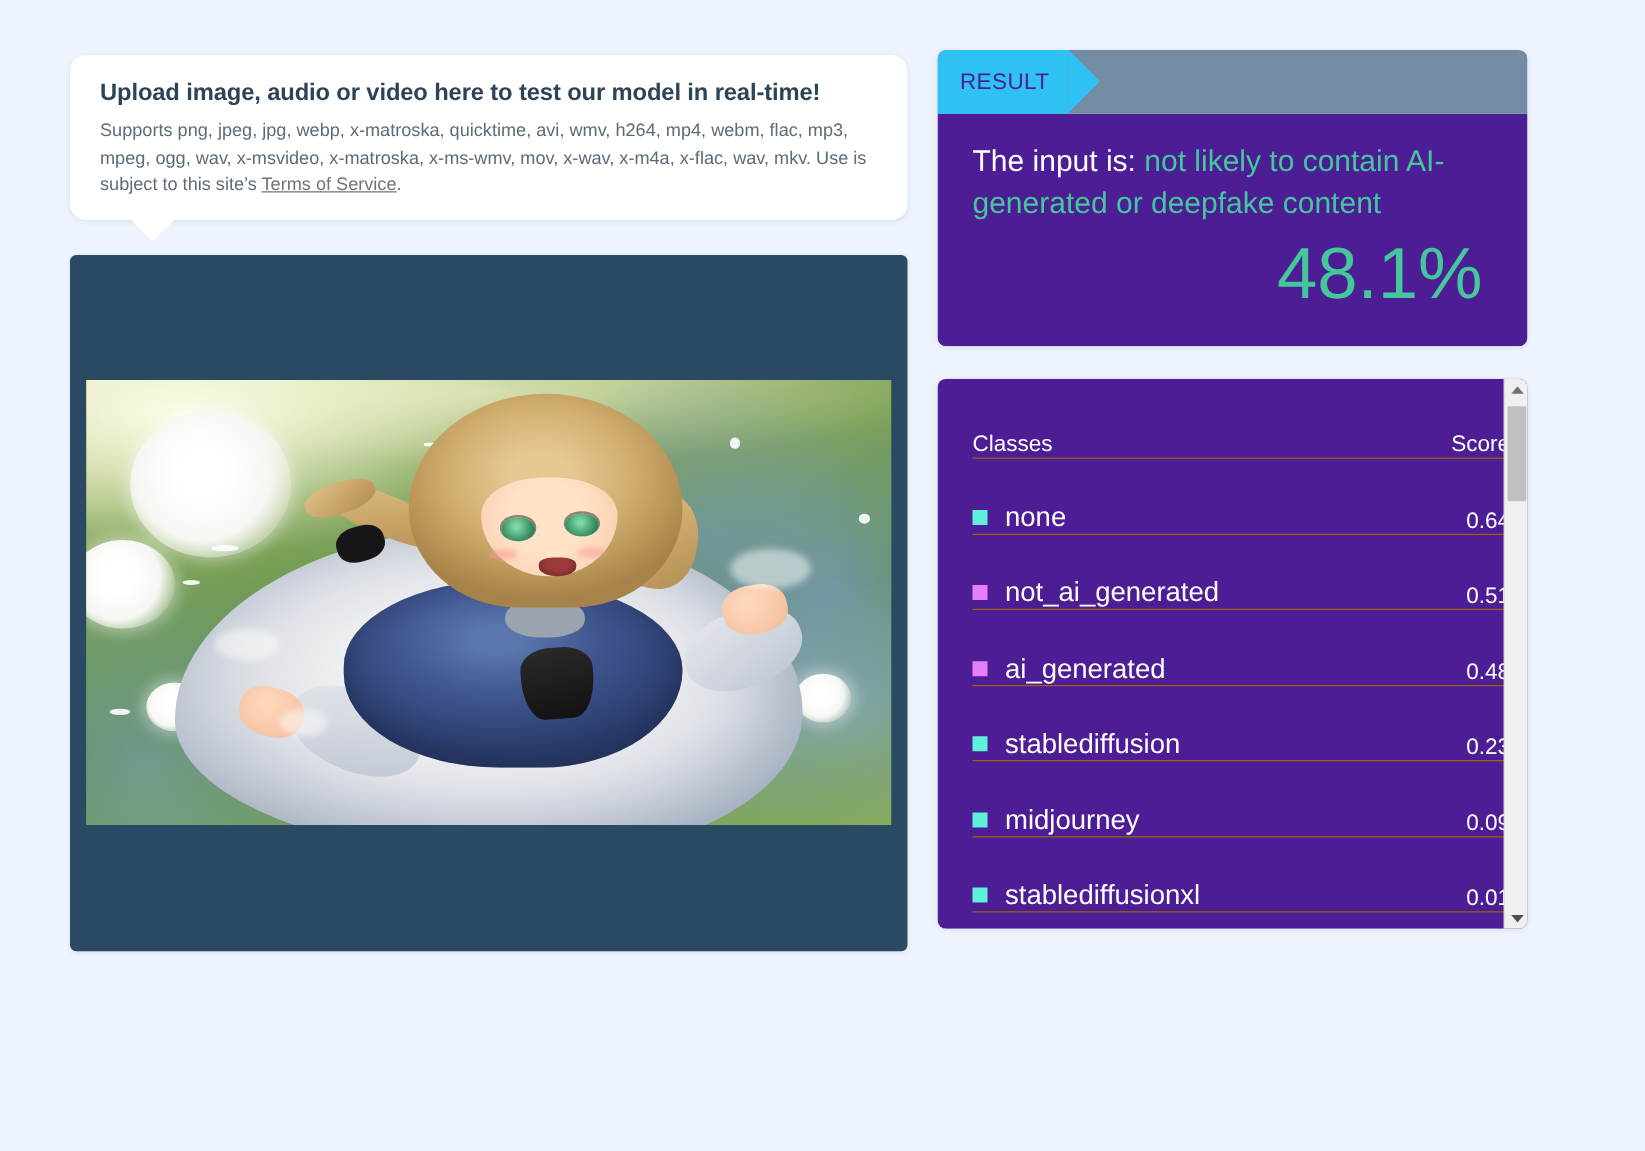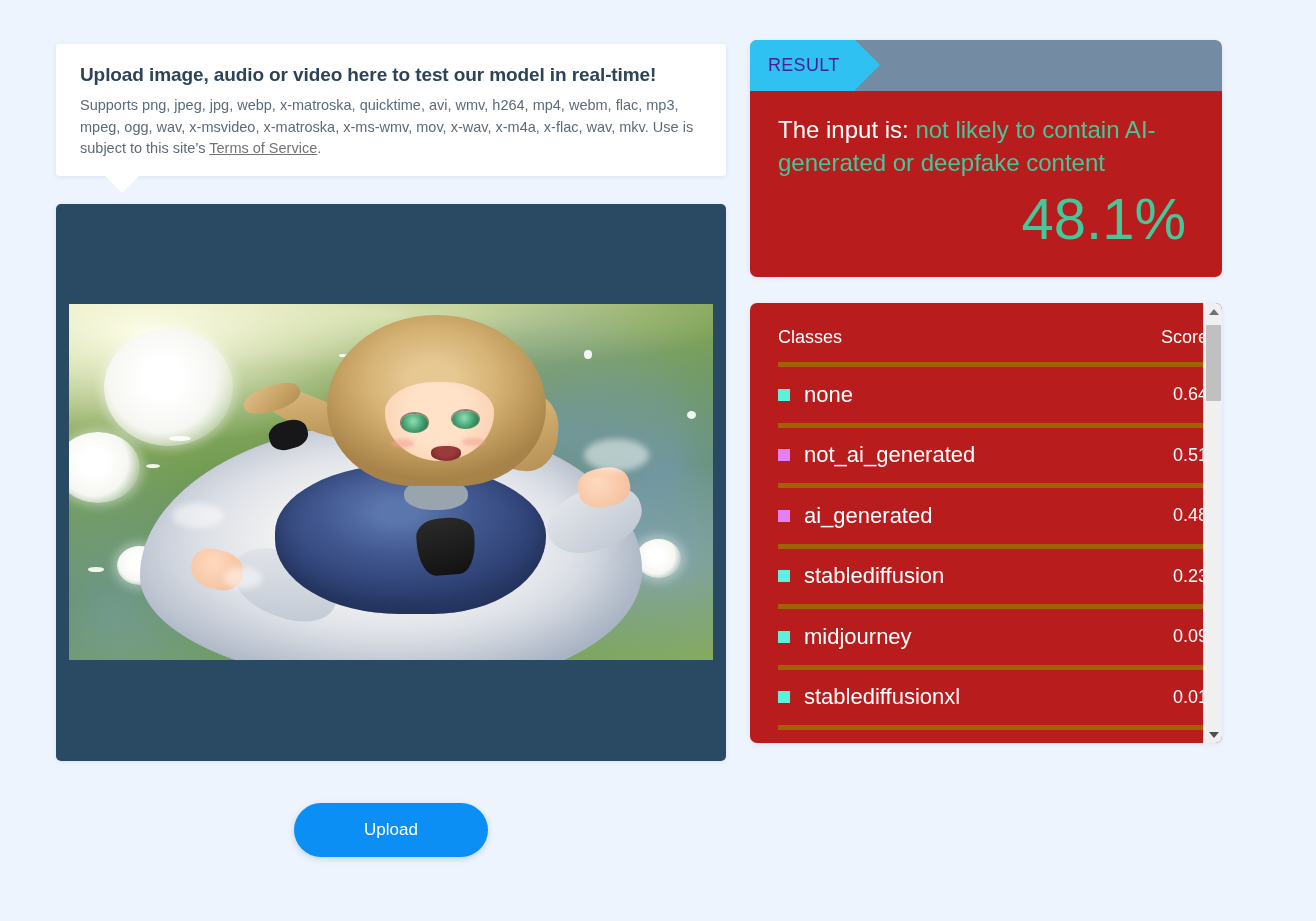--- a/index.html
+++ b/index.html
@@ -10,21 +10,21 @@
     overflow: hidden;
   }
   .page { position: relative; width: 1316px; height: 921px; }
 
   
   .left-col { position: absolute; left: 56px; top: 44px; width: 670px; }
 
   .info-card {
     position: relative;
     background: #ffffff;
-    border-radius: 3px;
+    border-radius: 13px;
     padding: 20px 22px 16px 24px;
     box-shadow: 0 1px 4px rgba(40,70,120,0.10);
   }
   .info-title {
     font-size: 19px;
     font-weight: bold;
     color: #2d4358;
     letter-spacing: -0.1px;
     margin-bottom: 9px;
   }
@@ -236,21 +236,21 @@
     width: 0; height: 0;
     border-top: 25.5px solid transparent;
     border-bottom: 25.5px solid transparent;
     border-left: 25px solid currentColor;
   }
   .tag-result { background: #2ec1f2; color: #2ec1f2; }
   .tag-result .tag-text { color: #4c1d95; }
   .tag-classes { background: #3fd8ab; color: #3fd8ab; }
   .tag-classes .tag-text { color: #ffffff; }
 
-  .panel-body { background: #b91c1c; }
+  .panel-body { background: #4c1d95; }
 
   .result-body { padding: 22px 36px 26px 28px; min-height: 175px; }
   .result-line {
     font-size: 24px;
     line-height: 33px;
     color: #ffffff;
   }
   .result-verdict { color: #45c79c; }
   .result-pct {
     margin-top: 8px;
@@ -261,23 +261,23 @@
   }
 
   .classes-body { position: relative; height: 440px; padding: 0; }
   .classes-scroll {
     height: 100%;
     padding: 0 14px 0 28px;
     overflow: hidden;
   }
   .ct-head, .ct-row {
     display: flex;
-    align-items: center;
+    align-items: flex-end;
     justify-content: space-between;
-    border-bottom: 5px solid #a16207;
+    border-bottom: 1px solid #a16207;
   }
   .ct-head { height: 64px; padding-top: 10px; }
   .ct-row { height: 60.5px; }
   .ct-h-label { font-size: 18px; color: #ffffff; }
   .ct-cell-left { display: flex; align-items: center; gap: 14px; }
   .swatch { width: 12px; height: 12px; flex: 0 0 12px; }
   .ct-name { font-size: 22px; color: #ffffff; }
   .ct-score { font-size: 18px; color: #ffffff; }
 
   
@@ -369,21 +369,20 @@
         <div class="blush" style="left:50%;   top:38%;"></div>
         <div class="blush" style="left:61%;  top:37.5%;"></div>
         <div class="mouth"></div>
 
         <div class="light-spot" style="left:16%; top:56%; width:8%;  height:7%;"></div>
         <div class="light-spot" style="left:24%; top:74%; width:6%;  height:6%;"></div>
         <div class="light-spot" style="left:80%; top:38%; width:10%; height:9%;"></div>
       </div>
     </div>
 
-    <button class="upload-btn">Upload</button>
   </div>
 
   <div class="right-col">
 
     <div class="panel">
       <div class="panel-head">
         <div class="tag tag-result">
           <span class="tag-text">RESULT</span>
         </div>
       </div>

